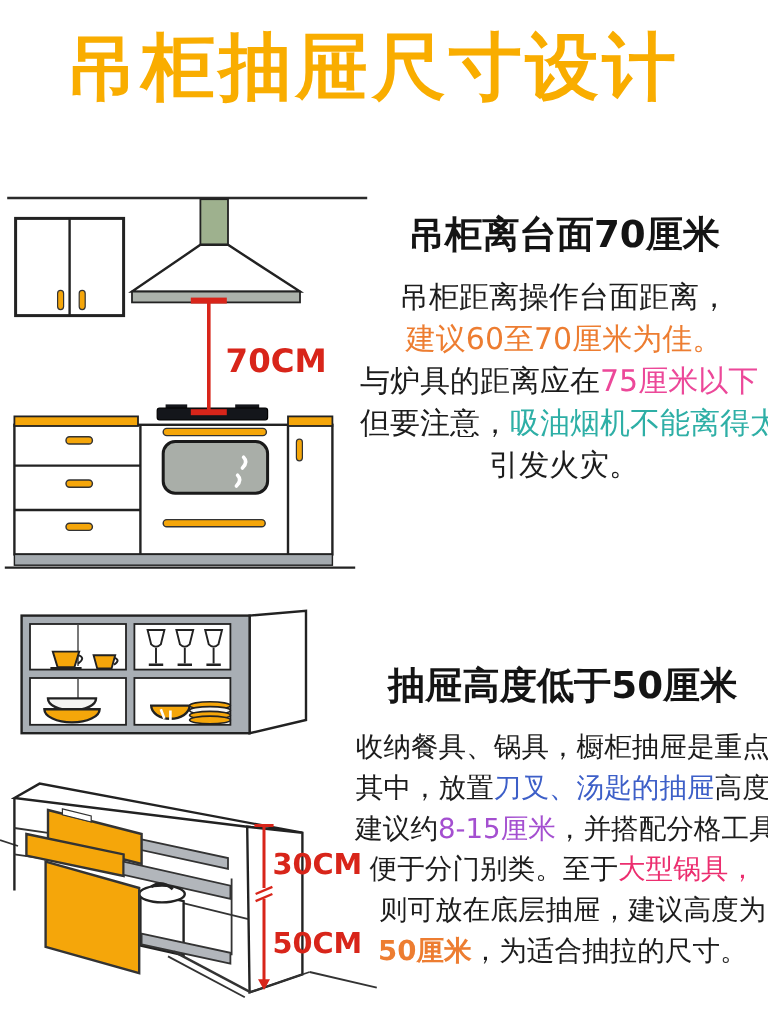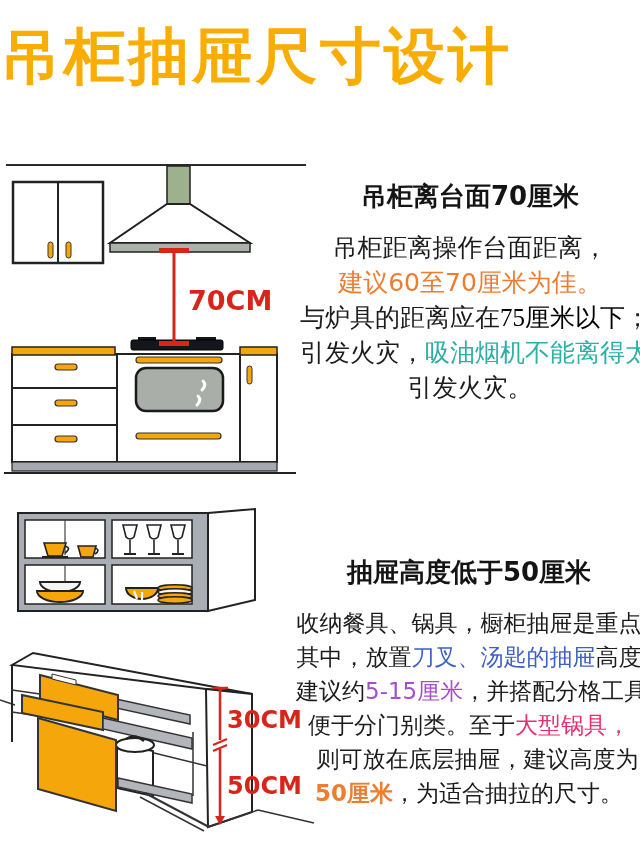--- a/index.html
+++ b/index.html
@@ -3,32 +3,32 @@
 <meta charset="utf-8">
 <style>
   html,body{margin:0;padding:0;}
   body{
     width:640px;height:853px;position:relative;overflow:hidden;
     background:#ffffff;
     font-family:"DejaVu Sans","Liberation Sans",sans-serif;
   }
   .title{
     position:absolute;top:16px;left:0;width:620px;margin:0;
-    font-size:61px;font-weight:900;letter-spacing:3px;
+    text-align:center;font-size:61px;font-weight:900;letter-spacing:3px;
     color:#F9AD00;
     text-shadow:
       -3px -3px 0 #fff, 3px -3px 0 #fff, -3px 3px 0 #fff, 3px 3px 0 #fff,
       -3px 0 0 #fff, 3px 0 0 #fff, 0 -3px 0 #fff, 0 3px 0 #fff;
   }
   .art{position:absolute;}
   .art1{left:0;top:140px;}
   .art2{left:8px;top:503px;}
   .art3{left:0;top:644px;}
   .txt{position:absolute;text-align:center;color:#1c1c1c;}
-  .txt h2{margin:0 0 14px 0;font-size:26px;line-height:40px;font-weight:700;color:#141414;}
+  .txt h2{margin:0 0 14px 0;font-size:31px;line-height:40px;font-weight:700;color:#141414;}
   .txt1{left:300px;top:176px;width:340px;}
   .txt2{left:296px;top:552px;width:346px;}
   .tline{font-size:25px;line-height:35px;font-weight:500;white-space:nowrap;}
   .txt2 .tline{font-size:23px;line-height:34px;}
   svg text.dim{font-weight:700;fill:#D8251A;font-family:"DejaVu Sans","Liberation Sans",sans-serif;}
 </style>
 </head>
 <body>
 
 <div class="page">
@@ -80,22 +80,22 @@
     <line x1="174" y1="112" x2="174" y2="204" stroke="#D8251A" stroke-width="3"></line>
     <rect x="159" y="201" width="30" height="5" fill="#D8251A"></rect>
     <text class="dim" x="188" y="170" font-size="27">70CM</text>
   </svg>
 
   <section class="txt txt1">
     <h2>吊柜离台面70厘米</h2>
     <div class="lines">
         <div class="tline"><span style="color: rgb(28, 28, 28);">吊柜距离操作台面距离，</span></div>
         <div class="tline"><span style="color: rgb(237, 125, 49);">建议60至70厘米为佳。</span></div>
-        <div class="tline"><span style="color: rgb(28, 28, 28);">与炉具的距离应在</span><span style="color: #000000; font-family: Liberation Serif, serif;">75厘米以下</span><span style="color: rgb(28, 28, 28);">；</span></div>
-        <div class="tline"><span style="color: rgb(28, 28, 28);">引发火灾，</span><span style="color: rgb(46, 175, 166);">吸油烟机不能离得太</span></div>
+        <div class="tline"><span style="color: rgb(28, 28, 28);">与炉具的距离应在</span><span style="color: #ec4899;">75厘米以下</span><span style="color: rgb(28, 28, 28);">；</span></div>
+        <div class="tline"><span style="color: rgb(28, 28, 28);">但要注意，</span><span style="color: rgb(46, 175, 166);">吸油烟机不能离得太</span></div>
         <div class="tline"><span style="color: rgb(28, 28, 28);">引发火灾。</span></div>
       </div>
   </section>
 
   <svg class="art art2" width="270" height="145" viewBox="0 0 270 145">
     <polygon points="200,10 247,6 247,97 200,108" fill="#ffffff" stroke="#222" stroke-width="2"></polygon>
     <rect x="10" y="10" width="190" height="98" fill="#A8AEB4" stroke="#222" stroke-width="2"></rect>
     <rect x="17" y="17" width="80" height="38" fill="#ffffff" stroke="#222" stroke-width="1.5"></rect>
     <rect x="104" y="17" width="80" height="38" fill="#ffffff" stroke="#222" stroke-width="1.5"></rect>
     <rect x="17" y="62" width="80" height="39" fill="#ffffff" stroke="#222" stroke-width="1.5"></rect>
@@ -171,20 +171,20 @@
     <polygon points="215,172 225,172 220,181" fill="#D8251A"></polygon>
     <text class="dim" x="227" y="84" font-size="24">30CM</text>
     <text class="dim" x="227" y="150" font-size="24">50CM</text>
   </svg>
 
   <section class="txt txt2">
     <h2>抽屉高度低于50厘米</h2>
     <div class="lines">
         <div class="tline"><span style="color: rgb(28, 28, 28); margin-top: 12px;">收纳餐具、锅具，橱柜抽屉是重点</span></div>
         <div class="tline"><span style="color: rgb(28, 28, 28);">其中，放置</span><span style="color: rgb(61, 95, 200); text-align: right;">刀叉、汤匙的抽屉</span><span style="color: rgb(28, 28, 28);">高度</span></div>
-        <div class="tline"><span style="color: rgb(28, 28, 28);">建议约</span><span style="color: rgb(164, 79, 208);">5-15厘米</span><span style="color: rgb(28, 28, 28);">，并搭配分格工具</span></div>
+        <div class="tline"><span style="color: rgb(28, 28, 28);">建议约</span><span style="color: rgb(164, 79, 208);">8-15厘米</span><span style="color: rgb(28, 28, 28);">，并搭配分格工具</span></div>
         <div class="tline"><span style="color: rgb(28, 28, 28);">便于分门别类。至于</span><span style="color: rgb(236, 46, 111);">大型锅具</span><span style="color: rgb(236, 46, 111);">，</span></div>
         <div class="tline"><span style="color: rgb(28, 28, 28); margin-left: 17px;">则可放在底层抽屉，建议高度为</span></div>
         <div class="tline"><span style="color: rgb(237, 125, 49); font-weight: bold;">50厘米</span><span style="color: rgb(28, 28, 28);">，为适合抽拉的尺寸。</span></div>
       </div>
   </section>
 
 </div>
 
 </body></html>

